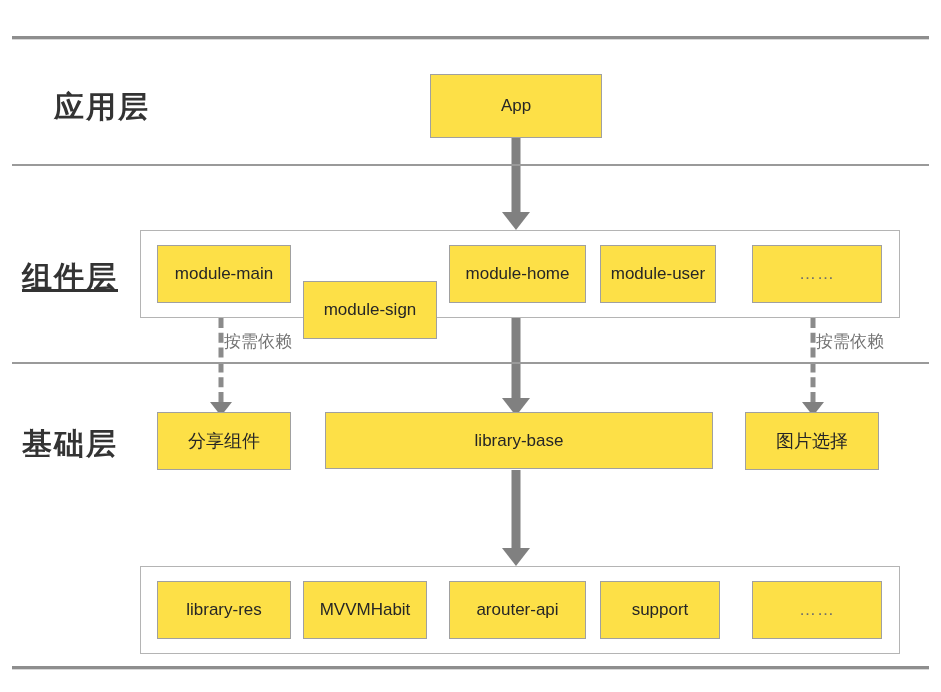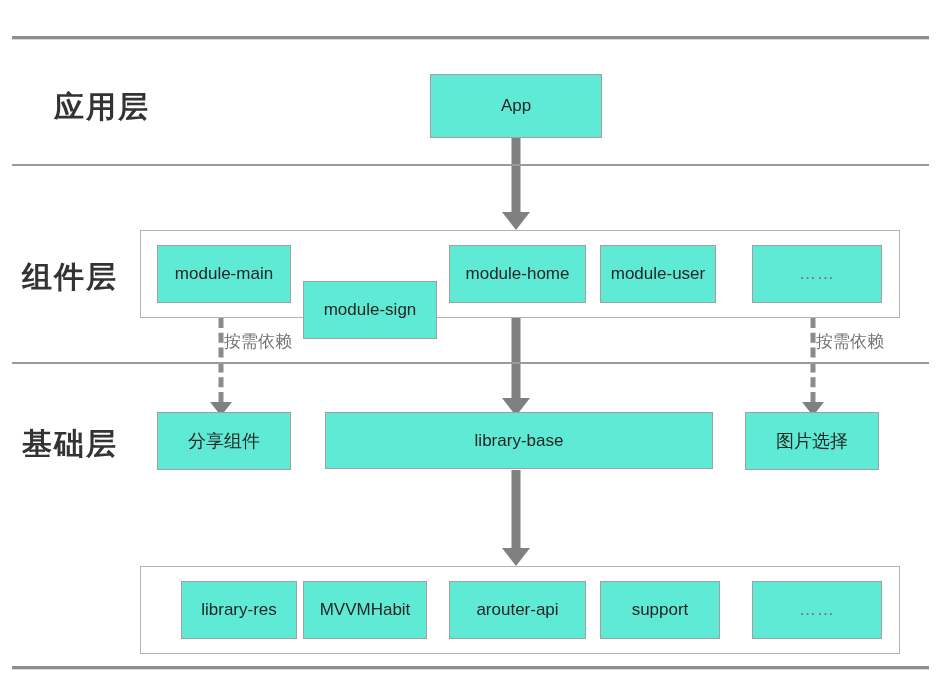--- a/index.html
+++ b/index.html
@@ -43,21 +43,21 @@
     letter-spacing: 2px;
     white-space: nowrap;
     z-index: 6;
   }
 
   
   .node {
     position: absolute;
     box-sizing: border-box;
     border: 1.5px solid #a0a0a0;
-    background: #5eead4;
+    background: #fde047;
     display: flex;
     align-items: center;
     justify-content: center;
     font-size: 17px;
     color: #262626;
     z-index: 5;
     text-align: center;
   }
   .node.cjk { font-size: 18px; }
   .node.dots {
@@ -140,21 +140,21 @@
 
 <div id="canvas">
 
   <div class="divider strong" style="top:36px;"></div>
   <div class="divider" style="top:164px;"></div>
   <div class="divider" style="top:362px;"></div>
   <div class="divider strong" style="top:666px;"></div>
 
   <div class="layer-title" style="left:22px; top:87px;margin-left:32px;">应用层</div>
 
-  <div class="layer-title" style="left:22px; top:257px;">组件层</div>
+  <div class="layer-title" style="left:22px; top:257px;text-decoration:underline;">组件层</div>
 
   <div class="layer-title" style="left:22px; top:424px;">基础层</div>
 
   <div class="node" style="left:430px; top:74px; width:172px; height:64px;">App</div>
 
   <div class="arrow" style="left:502px; top:138px; width:28px; height:92px;">
     <div class="shaft" style="height:74px;"></div>
     <div class="head"></div>
   </div>
 
@@ -193,21 +193,21 @@
 
   <div class="node cjk" style="left:745px; top:412px; width:134px; height:58px;">图片选择</div>
 
   <div class="arrow" style="left:502px; top:470px; width:28px; height:96px;">
     <div class="shaft" style="height:78px;"></div>
     <div class="head"></div>
   </div>
 
   <div class="group-box" style="left:140px; top:566px; width:760px; height:88px;"></div>
 
-  <div class="node" style="left:157px; top:581px; width:116px; height:58px;margin-left:24px;">library-res</div>
+  <div class="node" style="left:157px; top:581px; width:134px; height:58px;">library-res</div>
 
   <div class="node" style="left:303px; top:581px; width:124px; height:58px;">MVVMHabit</div>
 
   <div class="node" style="left:449px; top:581px; width:137px; height:58px;">arouter-api</div>
 
   <div class="node" style="left:600px; top:581px; width:120px; height:58px;">support</div>
 
   <div class="node dots" style="left:752px; top:581px; width:130px; height:58px;">……</div>
 
 </div>

